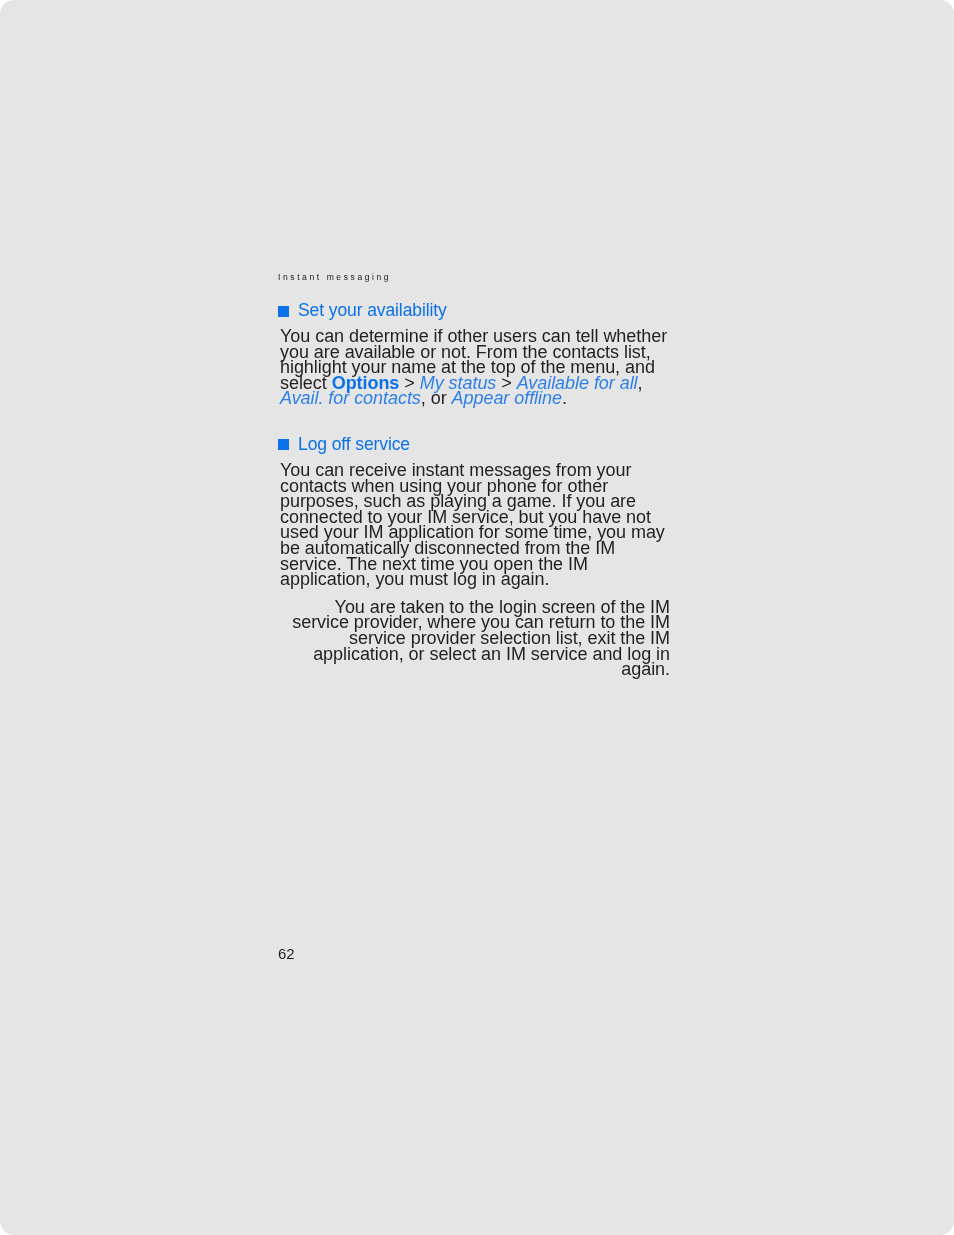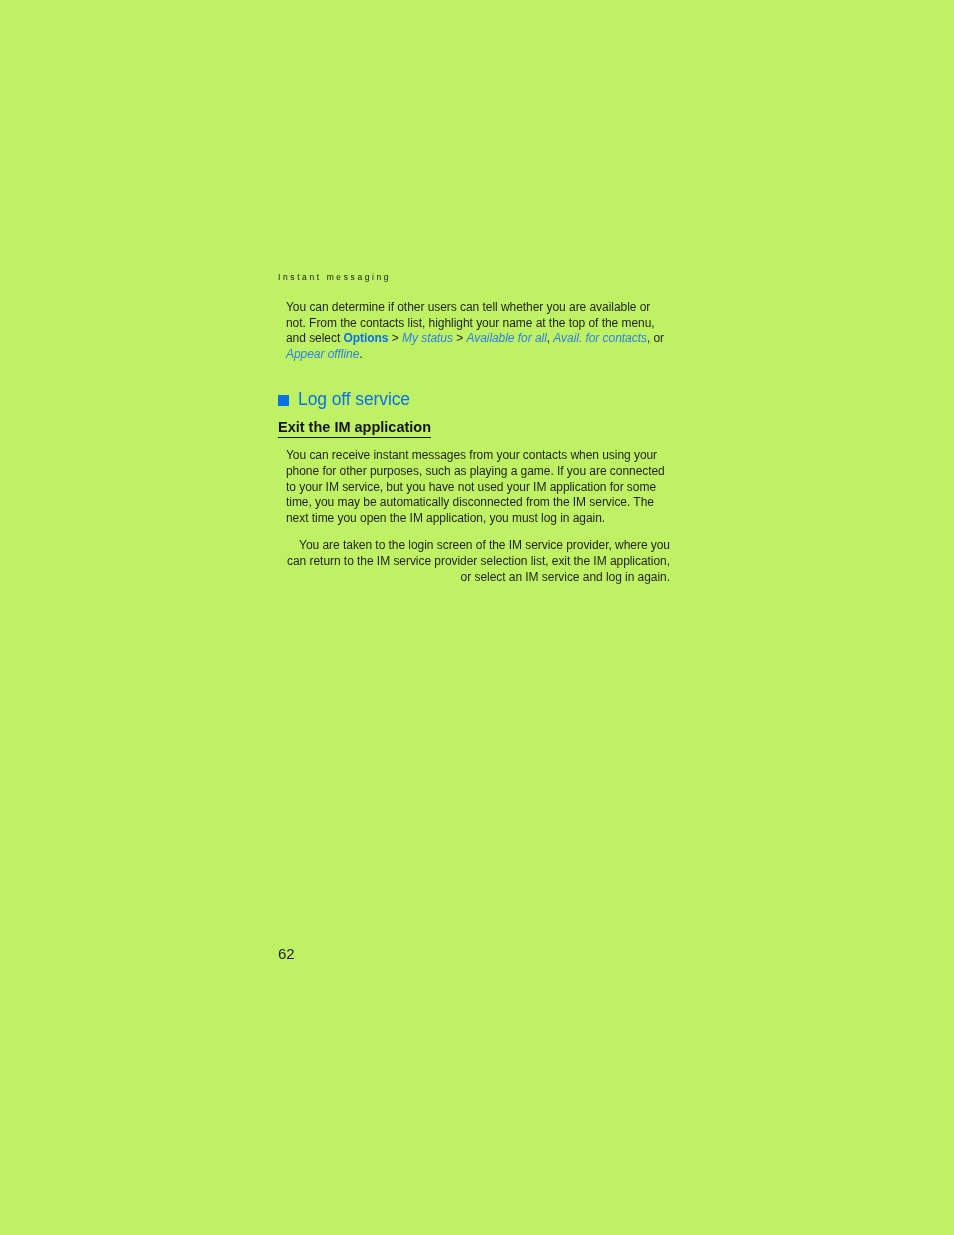--- a/index.html
+++ b/index.html
@@ -11,21 +11,22 @@
     height: 1235px;
     background: #ffffff;
     font-family: "Liberation Sans", sans-serif;
     -webkit-font-smoothing: antialiased;
   }
 
   .page {
     position: relative;
     width: 954px;
     height: 1235px;
-    background: #bef264;
+    background: #e5e5e5;
+    border-radius: 14px;
   }
 
   .content {
     position: absolute;
     left: 278px;
     top: 272px;
     width: 392px;
   }
 
   
@@ -79,24 +80,24 @@
   }
   .h2-wrap {
     margin: 0 0 5px 0;
     line-height: 1;
   }
   .h2-wrap.spaced {
     margin-top: 21px;
   }
 
   p.body {
-    font-size: 12px;
+    font-size: 18px;
     line-height: 15.6px;
     color: #231f20;
-    margin: 0 0 12px 8px;
+    margin: 0 0 12px 2px;
     letter-spacing: -0.05px;
   }
   p.body:last-child {
     margin-bottom: 0;
     text-align: right;
   }
 
   .ui-bold {
     color: #0a71e8;
     font-weight: bold;
@@ -124,31 +125,32 @@
 </style>
 </head>
 <body>
 
 <div class="page">
 
   <div class="content">
 
     <div class="running-head">Instant messaging</div>
 
+    <div class="h1">
+      <span class="h1-bullet"></span>
+      <span class="h1-text">Set your availability</span>
+    </div>
 
     <p class="body">You can determine if other users can tell whether you are available or not. From the contacts list, highlight your name at the top of the menu, and select <span class="ui-bold">Options</span><span class="sep"> &gt; </span><span class="ui-italic">My status</span><span class="sep"> &gt; </span><span class="ui-italic">Available for all</span><span class="sep">, </span><span class="ui-italic">Avail. for contacts</span><span class="sep">, or </span><span class="ui-italic">Appear offline</span><span class="sep">.</span></p>
 
     <div class="h1 second">
       <span class="h1-bullet"></span>
       <span class="h1-text">Log off service</span>
     </div>
 
-    <div class="h2-wrap">
-      <span class="h2">Exit the IM application</span>
-    </div>
 
 
     <p class="body">You can receive instant messages from your contacts when using your phone for other purposes, such as playing a game. If you are connected to your IM service, but you have not used your IM application for some time, you may be automatically disconnected from the IM service. The next time you open the IM application, you must log in again.</p>
 
 
 
     <p class="body">You are taken to the login screen of the IM service provider, where you can return to the IM service provider selection list, exit the IM application, or select an IM service and log in again.</p>
 
   </div>
 

